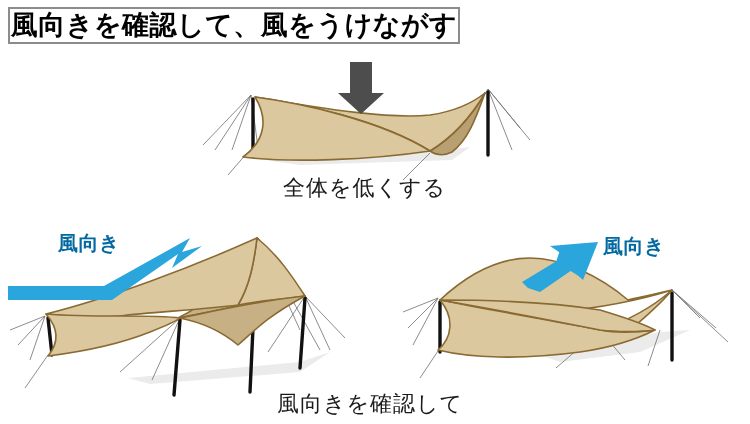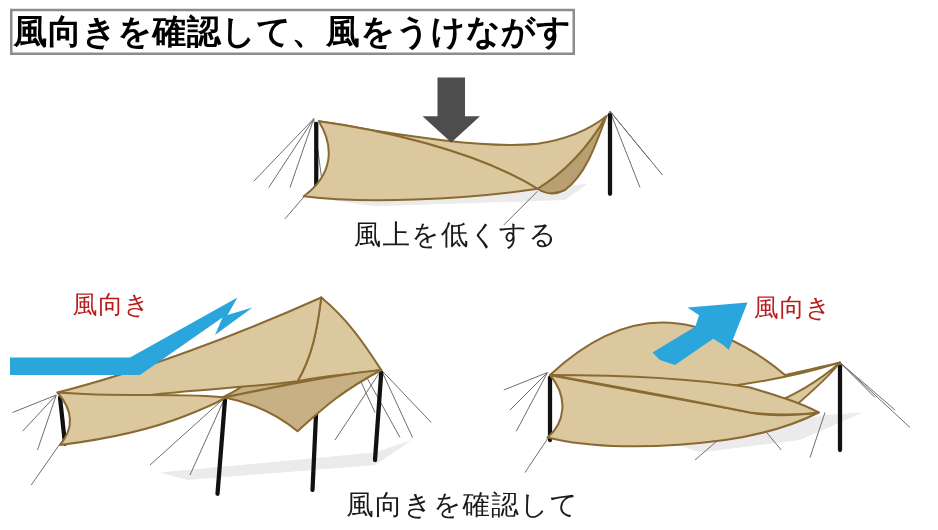--- a/index.html
+++ b/index.html
@@ -18,21 +18,21 @@
     font-size:27px;font-weight:700;color:#000000;letter-spacing:0.5px;
     line-height:1;white-space:nowrap;
   }
   .caption{
     position:absolute;font-size:22px;color:#1a1a1a;white-space:nowrap;
     letter-spacing:1px;
   }
   #cap-top{left:283px;top:173px;}
   #cap-bottom{left:277px;top:389px;}
   .wind-label{
-    position:absolute;font-size:20px;font-weight:400;color:#b91c1c;
+    position:absolute;font-size:20px;font-weight:700;color:#0369a1;
     white-space:nowrap;letter-spacing:0.5px;
   }
   #wind-label-left{left:58px;top:230px;}
   #wind-label-right{left:603px;top:233px;}
   svg{position:absolute;left:0;top:0;overflow:visible;}
   .fabric-light{fill:#DCC89E;stroke:#8A6A33;stroke-width:1.6;stroke-linejoin:round;}
   .fabric-mid{fill:#C7B083;stroke:#8A6A33;stroke-width:1.6;stroke-linejoin:round;}
   .fabric-dark{fill:#B9A072;stroke:#8A6A33;stroke-width:1.6;stroke-linejoin:round;}
   .pole{stroke:#111111;stroke-width:3.4;stroke-linecap:round;fill:none;}
   .guy{stroke:#6e6e6e;stroke-width:0.8;fill:none;}
@@ -81,21 +81,21 @@
              C390,119 330,110 255,97 Z"></path>
 
     <path class="fabric-light" d="M255,97
              C268,118 266,140 243,157
              C290,163 370,160 430,151
              C380,120 300,103 255,97 Z"></path>
 
     <path class="arrow-gray" d="M350,62 L372,62 L372,93 L384,93 L361,114 L338,93 L350,93 Z"></path>
   </svg>
 
-  <div class="caption" id="cap-top">風上を低くする</div>
+  <div class="caption" id="cap-top">全体を低くする</div>
 
   <svg width="750" height="424">
 
     <path class="shadow" d="M128,378 L300,362 L330,352 L300,372 L150,384 Z"></path>
 
     <g class="guy">
       <path d="M45,316 L10,330"></path>
       <path d="M45,316 L18,345"></path>
       <path d="M45,316 L30,360"></path>
       <path d="M48,355 L25,388"></path>

